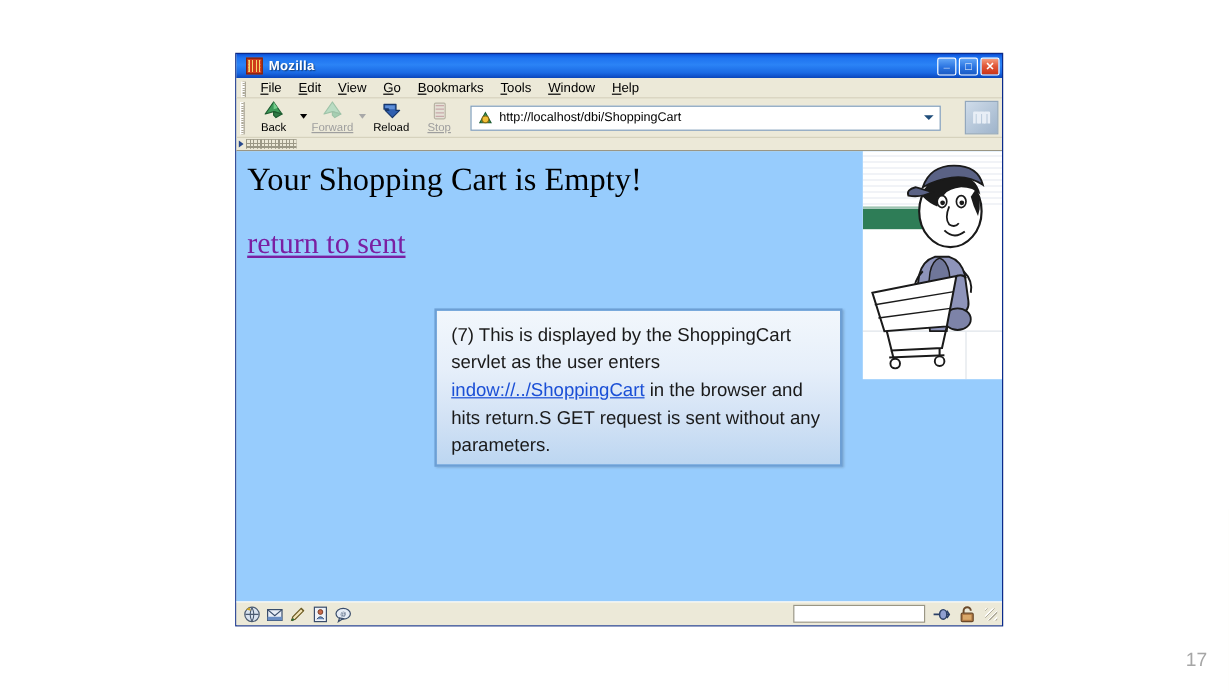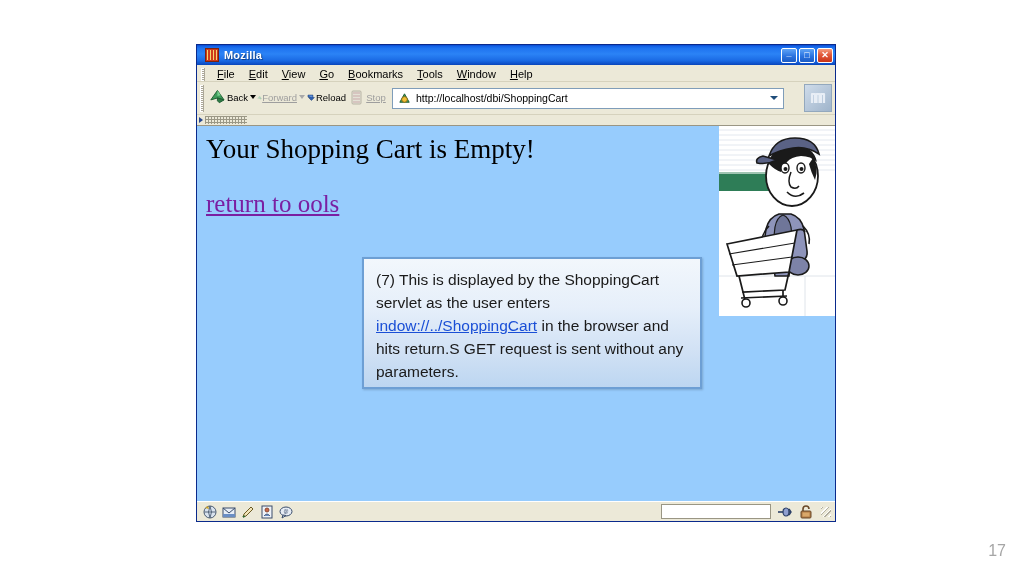--- a/index.html
+++ b/index.html
@@ -147,21 +147,21 @@
     width: 4px; height: 27px;
     margin-right: 4px;
     flex: none;
     background: repeating-linear-gradient(to bottom, #ffffff 0 1px, #aca899 1px 2px);
     border-left: 1px solid #ffffff;
     border-right: 1px solid #aca899;
     box-sizing: border-box;
   }
   .navbtn {
     display: flex;
-    flex-direction: row;
+    flex-direction: column;
     align-items: center;
     justify-content: center;
     width: 40px;
     height: 31px;
     cursor: pointer;
     flex: none;
     text-align: right;
   }
   .navbtn .lbl {
     font-size: 9.5px;
@@ -469,21 +469,21 @@
       </div>
     </div>
 
     <div class="perstoolbar">
       <span class="tri"></span>
       <span class="dots"></span>
     </div>
 
     <div class="content">
       <div class="page-heading">Your Shopping Cart is Empty!</div>
-      <div class="page-link">return to ools</div>
+      <div class="page-link">return to sent</div>
 
       <div class="page-figure">
         <svg width="116" height="190" viewBox="0 0 116 190">
 
           <rect x="0" y="0" width="116" height="190" fill="#ffffff"></rect>
           <g stroke="#e3e8ef" stroke-width="1">
             <line x1="0" y1="4" x2="116" y2="4"></line>
               <line x1="0" y1="9" x2="116" y2="9"></line>
             <line x1="0" y1="14" x2="116" y2="14"></line>
               <line x1="0" y1="19" x2="116" y2="19"></line>

